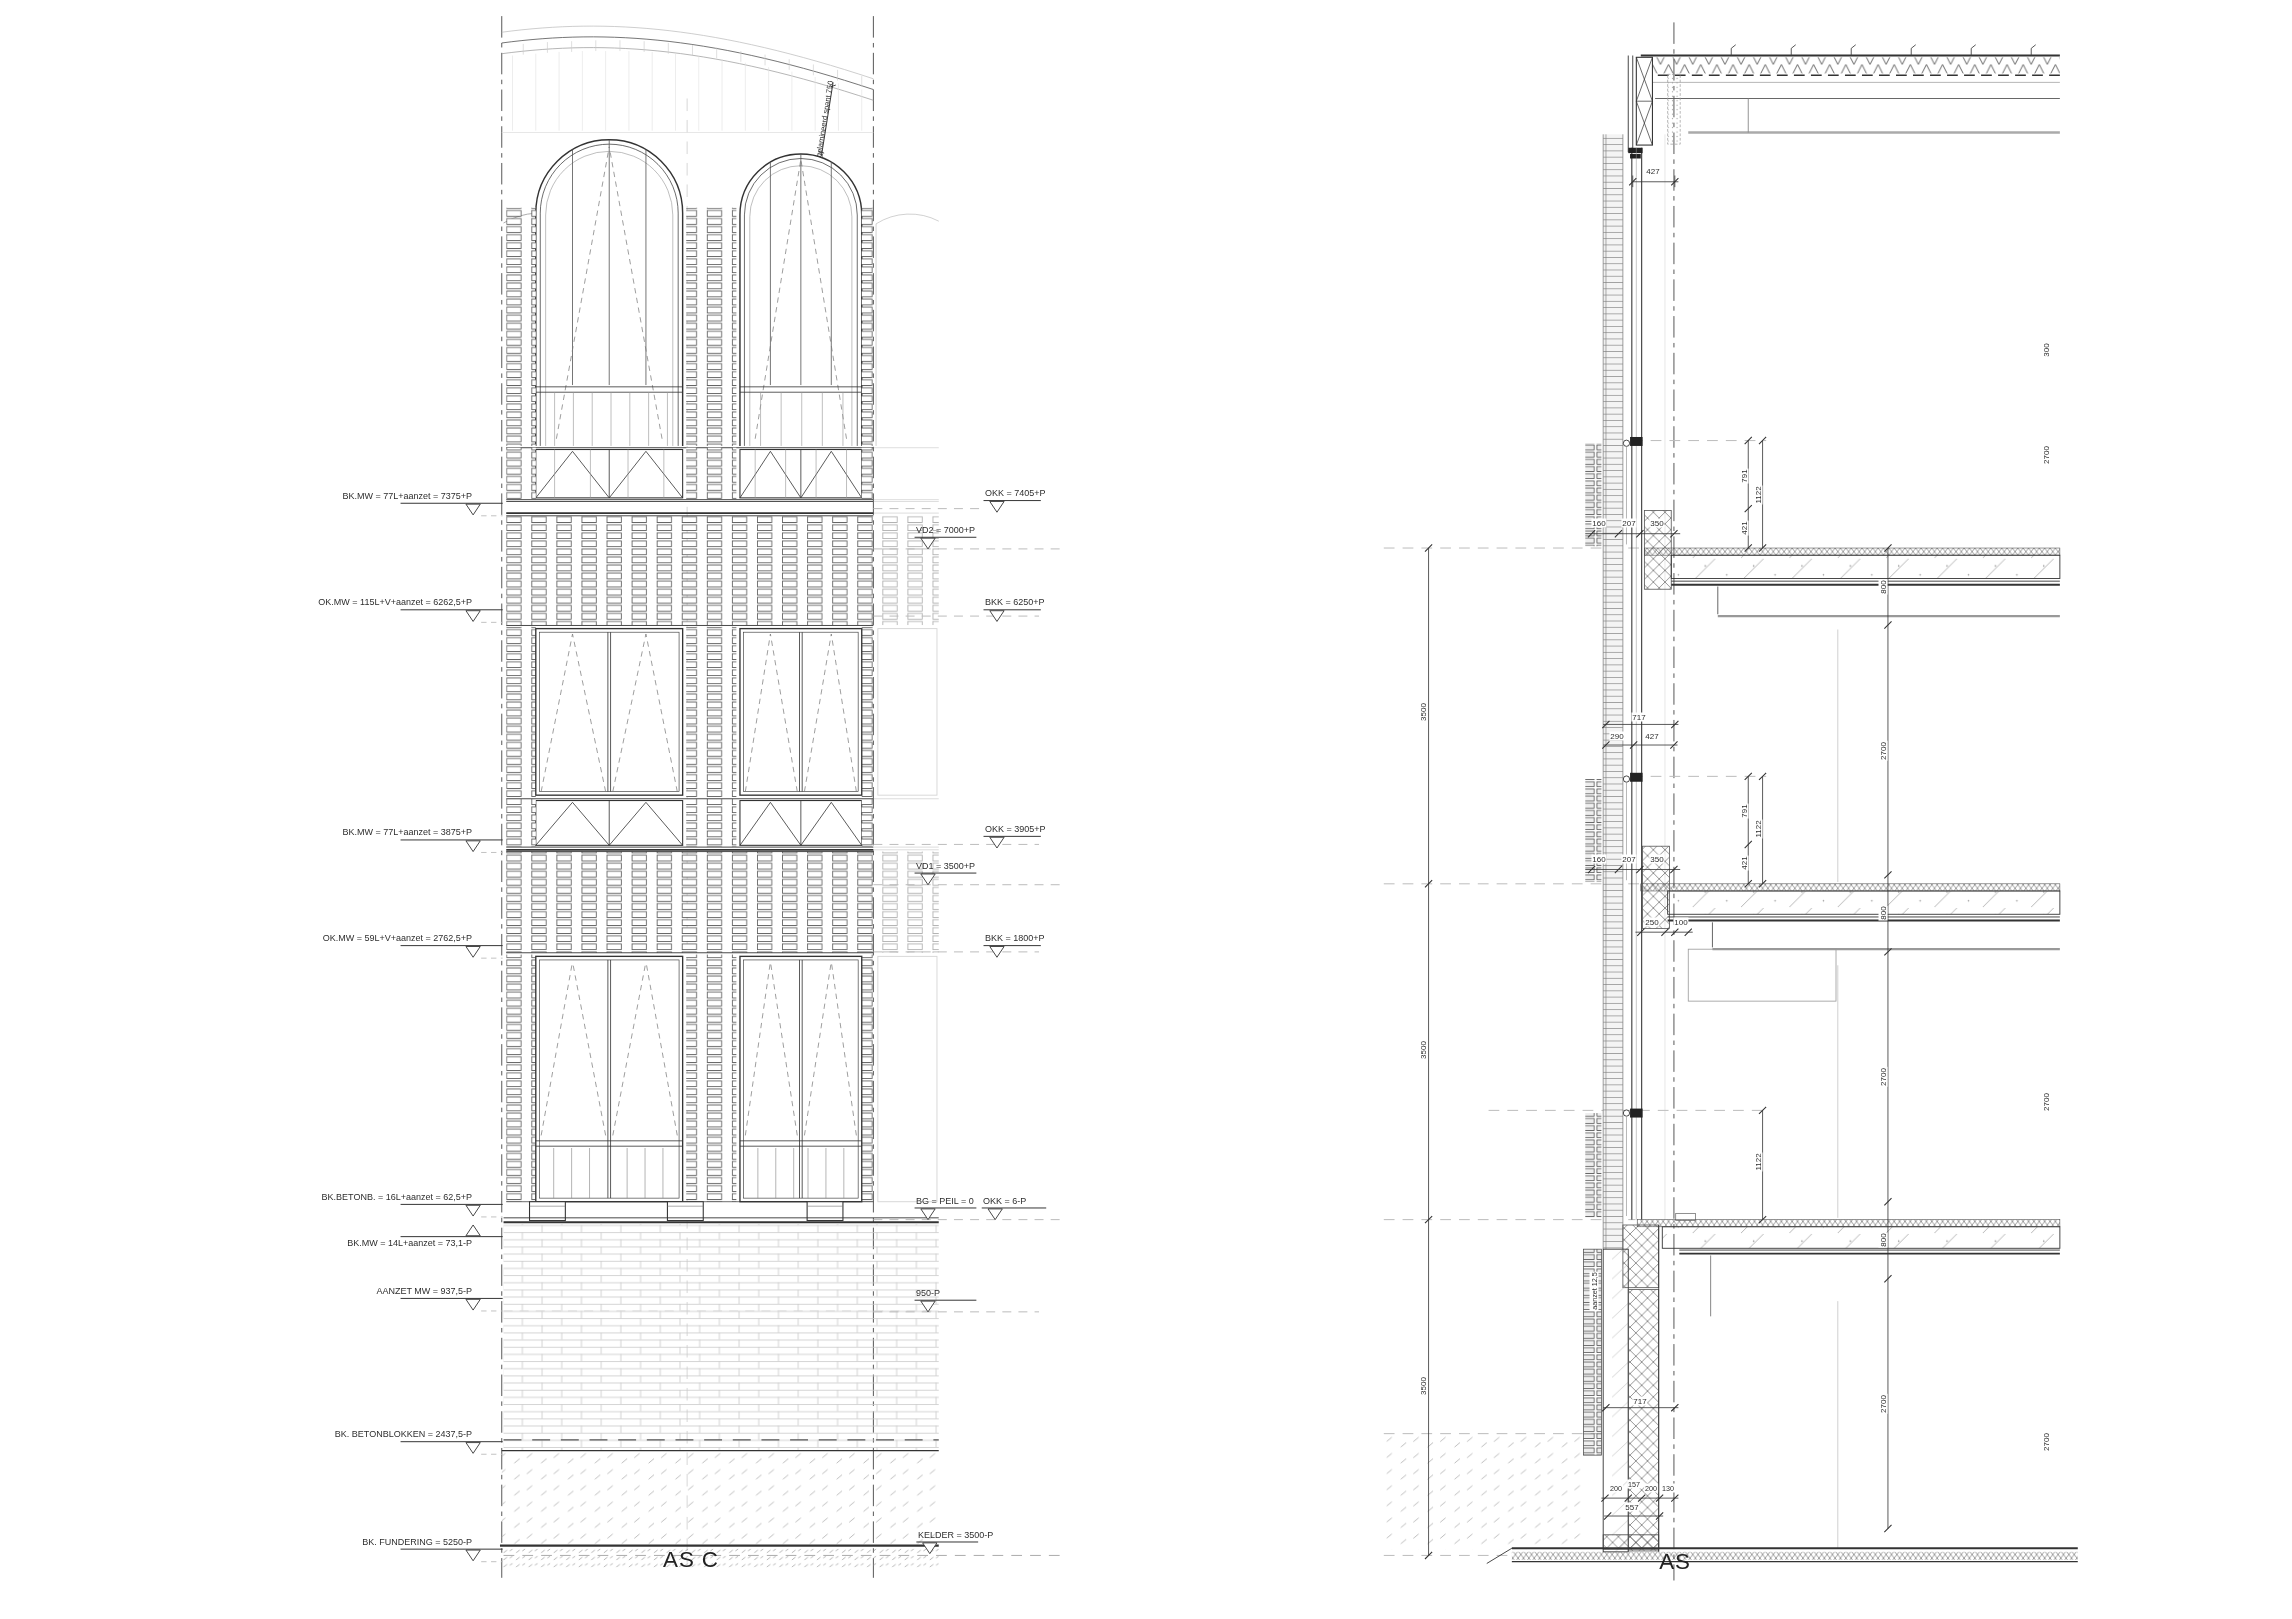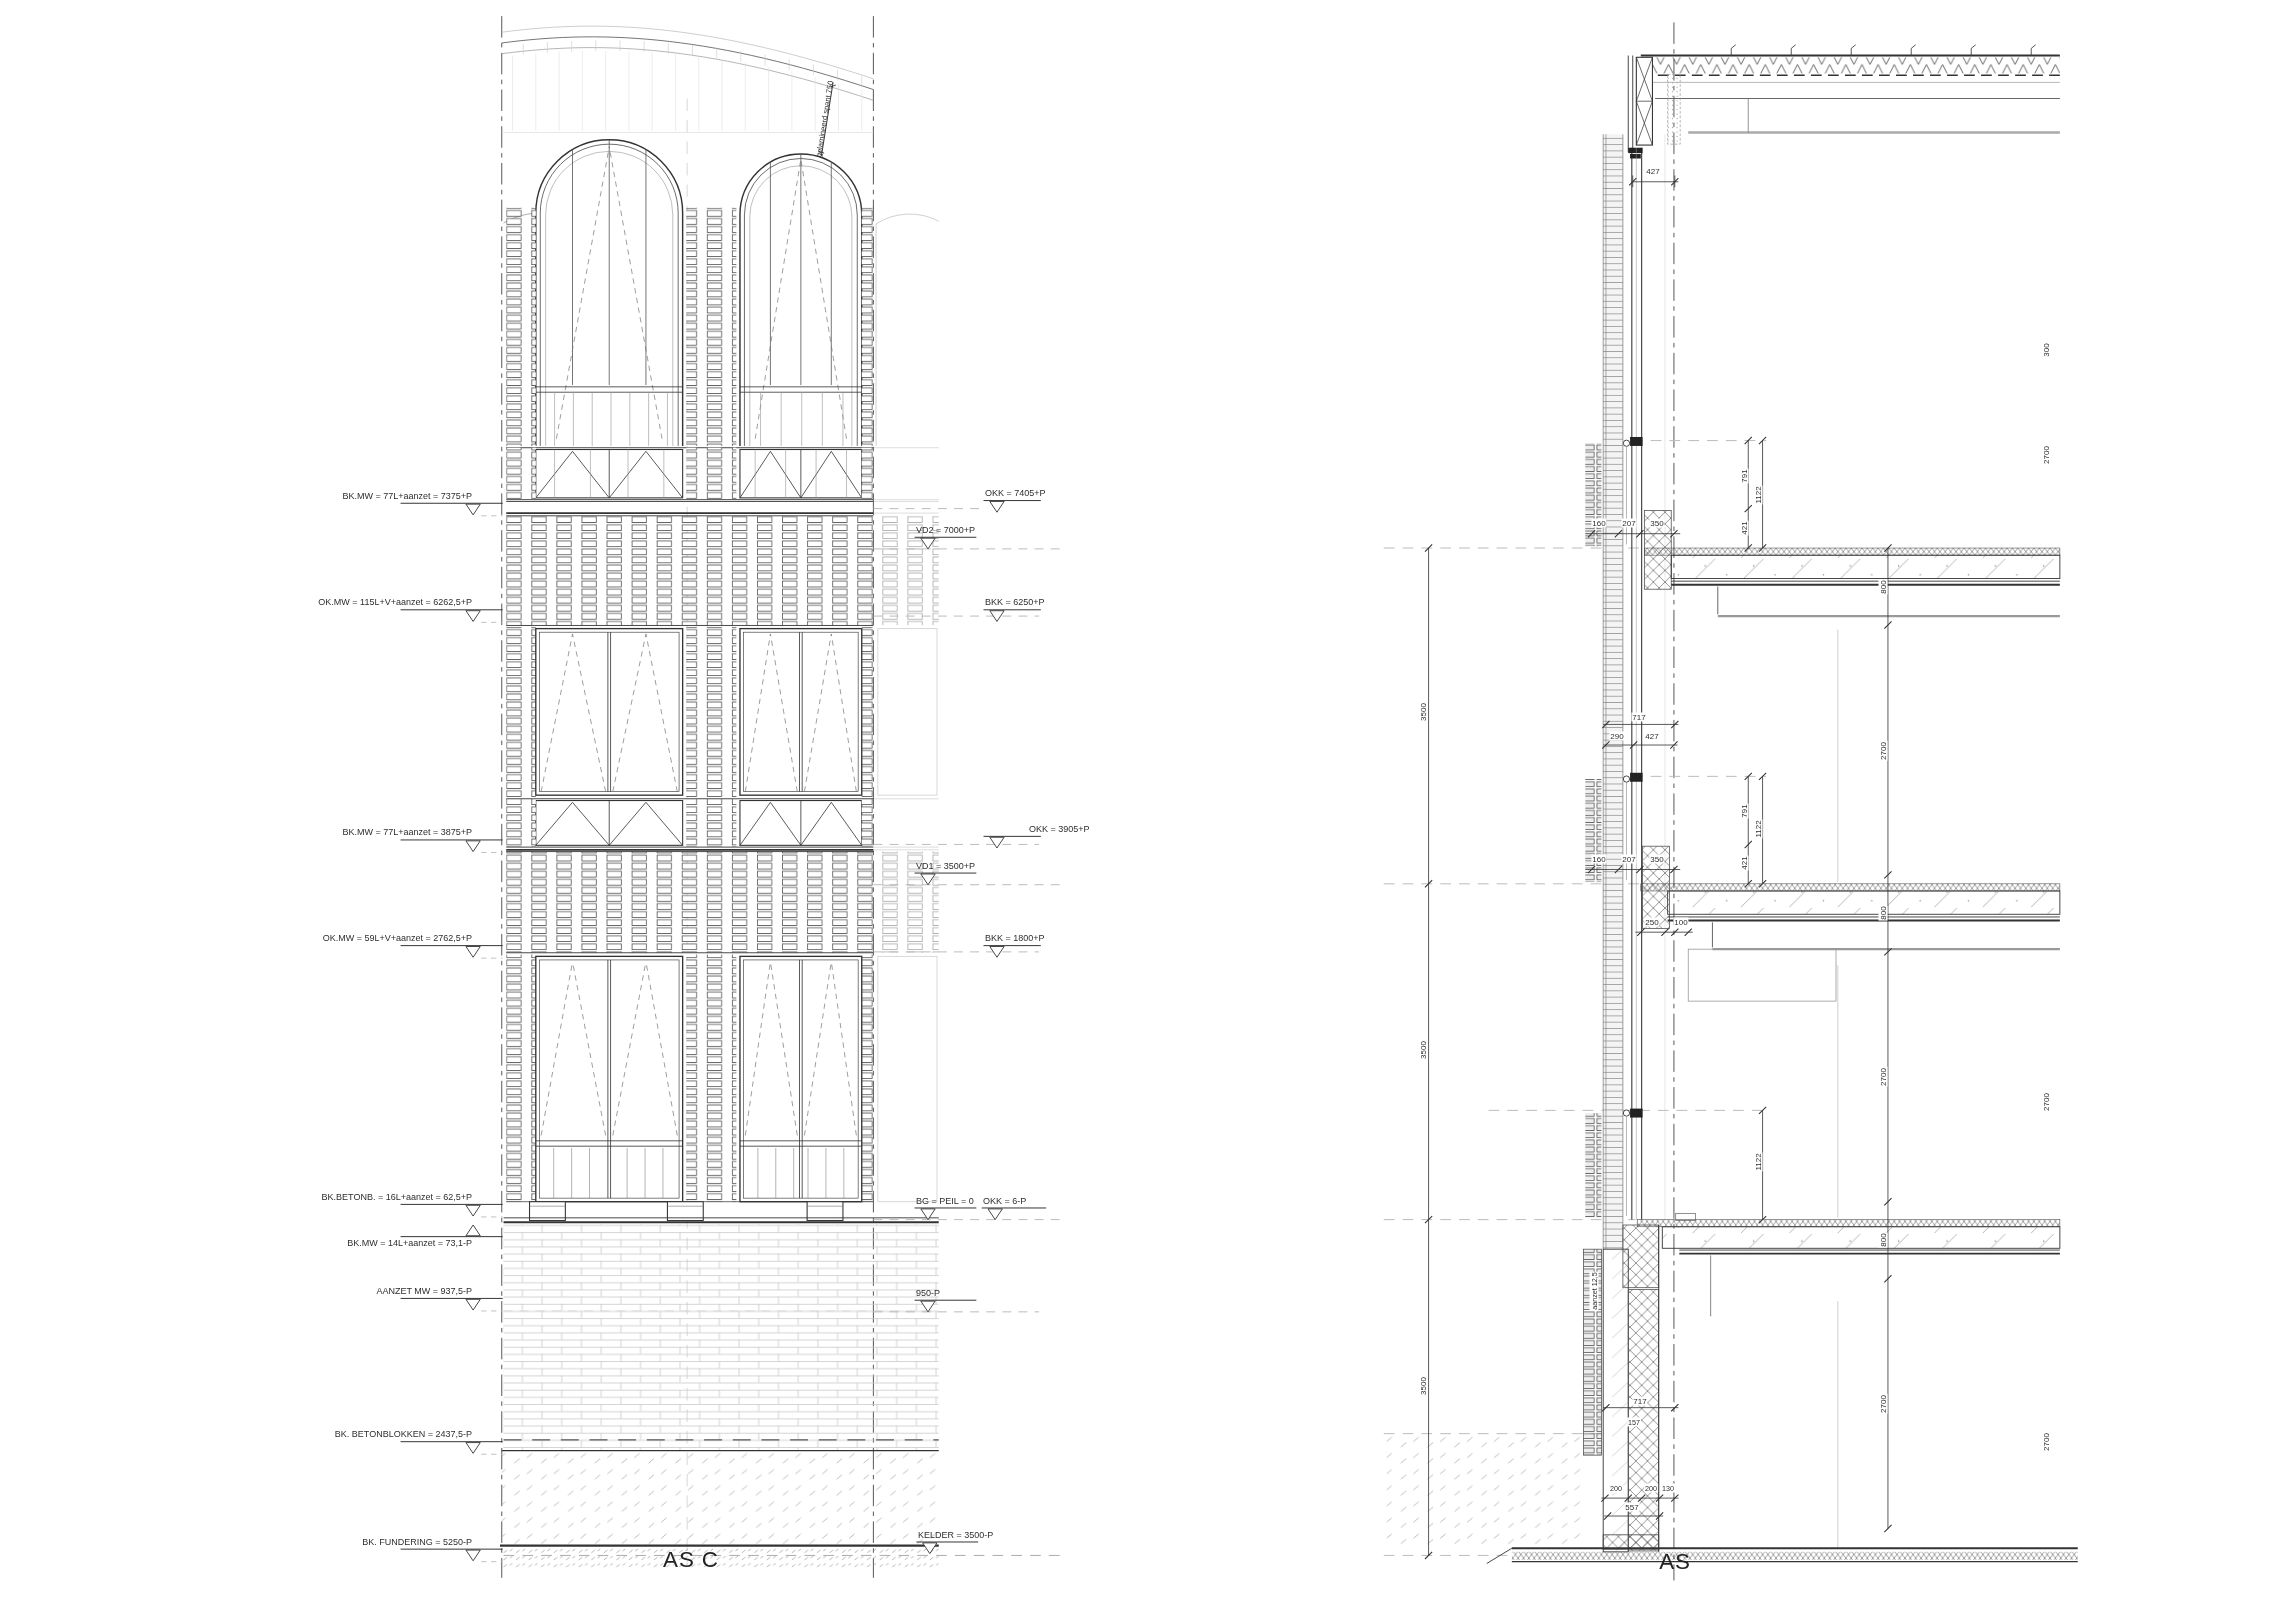--- a/index.html
+++ b/index.html
@@ -401,21 +401,21 @@
 <div class="t lvl l" style="left:203px;top:934px">OK.MW = 59L+V+aanzet = 2762,5+P</div>
 <div class="t lvl l" style="left:203px;top:1193px">BK.BETONB. = 16L+aanzet = 62,5+P</div>
 <div class="t lvl l" style="left:203px;top:1239px">BK.MW = 14L+aanzet = 73,1-P</div>
 <div class="t lvl l" style="left:203px;top:1287px">AANZET MW = 937,5-P</div>
 <div class="t lvl l" style="left:203px;top:1430px">BK. BETONBLOKKEN = 2437,5-P</div>
 <div class="t lvl l" style="left:203px;top:1538px">BK. FUNDERING = 5250-P</div>
 
 <div class="t lvl" style="left:985px;top:489px">OKK = 7405+P</div>
 <div class="t lvl" style="left:916px;top:526px">VD2 = 7000+P</div>
 <div class="t lvl" style="left:985px;top:598px">BKK = 6250+P</div>
-<div class="t lvl" style="left:1029px;top:825px">OKK = 3905+P</div>
+<div class="t lvl" style="left:985px;top:825px">OKK = 3905+P</div>
 <div class="t lvl" style="left:916px;top:862px">VD1 = 3500+P</div>
 <div class="t lvl" style="left:985px;top:934px">BKK = 1800+P</div>
 <div class="t lvl" style="left:916px;top:1197px">BG = PEIL = 0</div>
 <div class="t lvl" style="left:983px;top:1197px">OKK = 6-P</div>
 <div class="t lvl" style="left:916px;top:1289px">950-P</div>
 <div class="t lvl" style="left:918px;top:1531px">KELDER = 3500-P</div>
 
 <div class="t axis-label" style="left:691px;top:1560px">AS C</div>
 <div class="t axis-label" style="left:1675px;top:1562px">AS</div>
 <div class="t note" style="left:825px;top:119px">gelamineerd spant 750</div>
@@ -434,21 +434,21 @@
 <div class="t dim v" style="left:1758px;top:829px">1122</div>
 <div class="t dim v" style="left:1744px;top:863px">421</div>
 <div class="t dim" style="left:1599px;top:859px">160</div>
 <div class="t dim" style="left:1629px;top:859px">207</div>
 <div class="t dim" style="left:1657px;top:859px">350</div>
 <div class="t dim" style="left:1652px;top:922px">250</div>
 <div class="t dim" style="left:1681px;top:922px">100</div>
 <div class="t dim v" style="left:1758px;top:1162px">1122</div>
 <div class="t dim" style="left:1640px;top:1401px">717</div>
 <div class="t dim s" style="left:1616px;top:1488px">200</div>
-<div class="t dim s" style="left:1634px;top:1422px">157</div>
+<div class="t dim s" style="left:1634px;top:1484px">157</div>
 <div class="t dim s" style="left:1651px;top:1488px">200</div>
 <div class="t dim s" style="left:1668px;top:1488px">130</div>
 <div class="t dim" style="left:1632px;top:1507px">557</div>
 <div class="t dim v s" style="left:1594px;top:1291px">aanzet 12,5</div>
 <div class="t dim v" style="left:1423px;top:712px">3500</div>
 <div class="t dim v" style="left:1423px;top:1050px">3500</div>
 <div class="t dim v" style="left:1423px;top:1386px">3500</div>
 <div class="t dim v" style="left:1883px;top:587px">800</div>
 <div class="t dim v" style="left:1883px;top:751px">2700</div>
 <div class="t dim v" style="left:1883px;top:913px">800</div>

